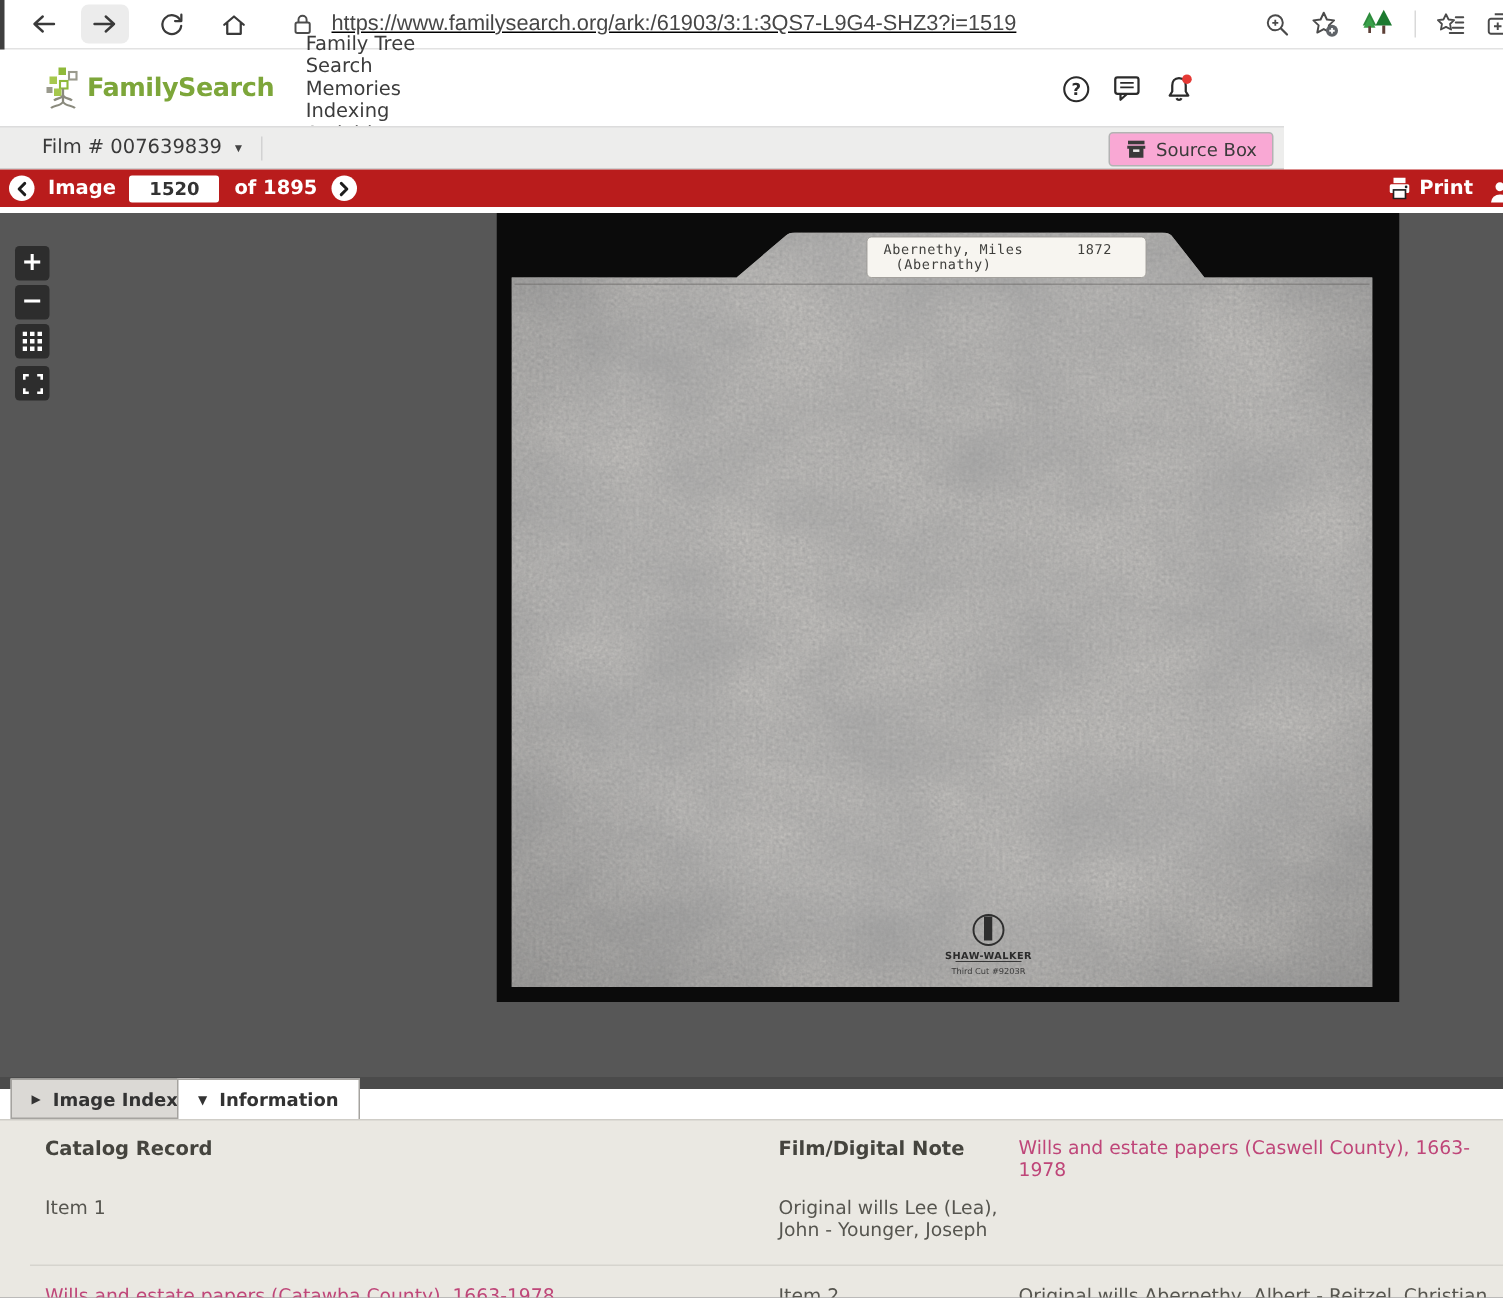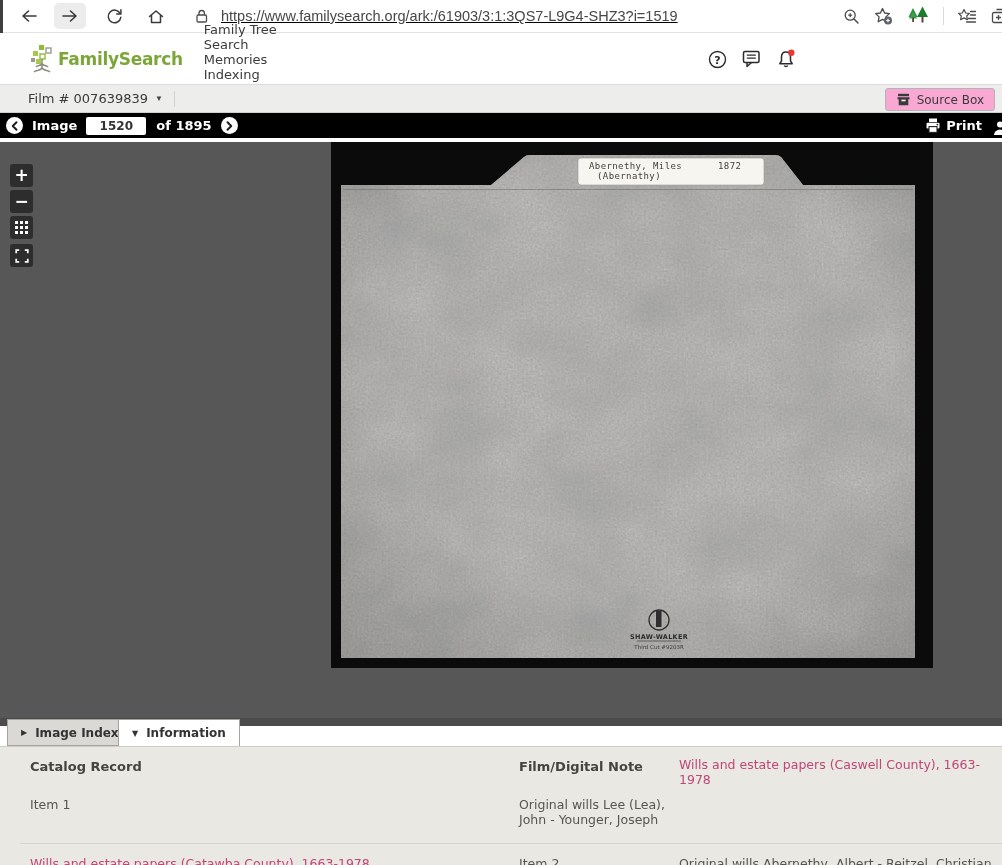--- a/index.html
+++ b/index.html
@@ -45,38 +45,38 @@
   .fs-nav { display:flex; margin-left:12px;flex-direction:column; }
   .fs-nav-item {
     font-family:"DejaVu Sans", sans-serif;
     font-size:13px; color:#3c3c3c; padding:0 9px; cursor:pointer;
   }
   .fs-header-icons { position:absolute; right:13px; top:0; height:50px; display:flex; align-items:center; gap:15px; }
   .hdr-icon { cursor:pointer; position:relative; display:flex; }
 
   
   .film-bar {
-    position:absolute; top:84px; left:0; width:1002px; height:29px;
+    position:absolute; top:84px; left:0; width:856px; height:29px;
     background:#ededec; border-top:1px solid #dcdcdc; border-bottom:1px solid #cfcfcf;
     display:flex; align-items:center;
   }
   .film-label { margin-left:28px; font-family:"DejaVu Sans", sans-serif; font-size:13px; color:#3a3a3a; cursor:pointer; }
   .film-caret { font-size:8px; color:#444; margin-left:7px; cursor:pointer; }
   .film-div { width:1px; height:16px; background:#d2d2d2; margin-left:11px; }
   .source-box-btn {
     position:absolute; right:7px; top:3px; height:23px;
     background:#f9a8d4; border:1px solid #b3b3b3; border-radius:3px;
     display:flex; align-items:center; gap:6px; padding:0 10px;
     font-family:"DejaVu Sans", sans-serif; font-size:12px; color:#3a3a3a; cursor:pointer;
   }
 
   
   .image-nav {
     position:absolute; top:113px; left:0; width:1002px; height:25px;
-    background:#000000; display:flex; align-items:center;
+    background:#b91c1c; display:flex; align-items:center;
     font-family:"DejaVu Sans", sans-serif; color:#fff;
   }
   .nav-circle {
     width:17px; height:17px; border-radius:50%; background:#fff;
     display:flex; align-items:center; justify-content:center; cursor:pointer; flex:0 0 auto;
   }
   .nav-circle.prev { margin-left:6px; }
   .imgnav-label { font-size:13px; font-weight:700; margin-left:9px; }
   .img-input {
     width:60px; height:18px; margin-left:9px; border:none; border-radius:2px;

